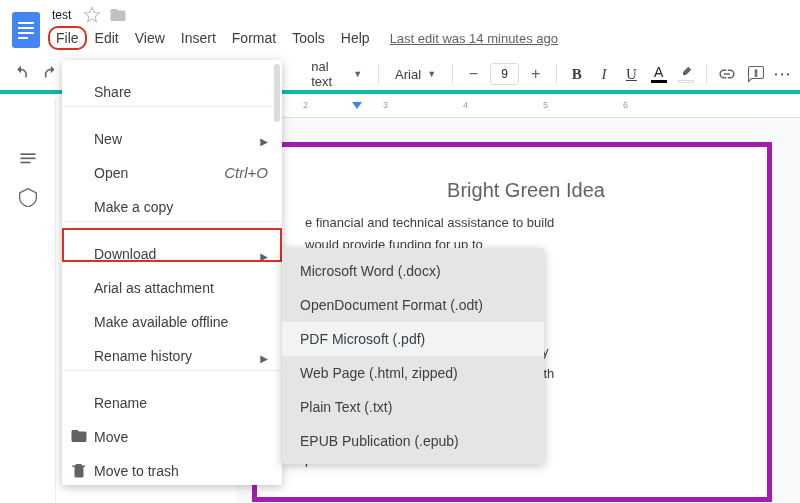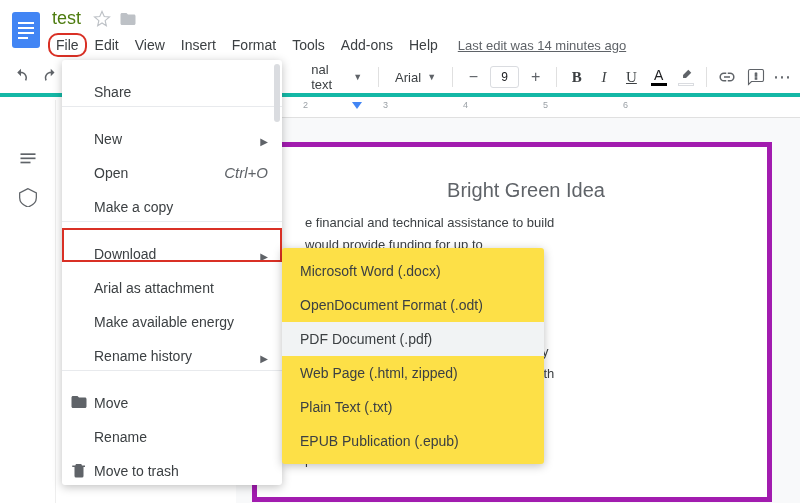--- a/index.html
+++ b/index.html
@@ -5,21 +5,21 @@
   * { box-sizing: border-box; margin: 0; padding: 0; }
   html, body { width: 800px; height: 503px; overflow: hidden; font-family: Arial, Helvetica, sans-serif; font-size: 13px; background: #fff; color: #202124; }
   .app { width: 800px; height: 503px; position: relative; }
 
   
   .header { display: flex; align-items: flex-start; padding: 6px 8px 0 8px; }
   .doc-icon { width: 36px; height: 48px; display: flex; align-items: center; justify-content: center; }
   .doc-icon svg { width: 32px; height: 40px; }
   .title-area { flex: 1; padding-left: 4px; }
   .title-row { display: flex; align-items: center; gap: 8px; }
-  .doc-title { font-size: 18px; color: #4d7c0f; padding: 2px 4px; }
+  .doc-title { font-size: 12px; color: #0f172a; padding: 2px 4px; }
   .star-icon, .folder-icon { color: #bdc1c6; display: inline-flex; }
   .star-icon svg, .folder-icon svg { width: 18px; height: 18px; fill: currentColor; }
 
   .menubar { display: flex; align-items: center; gap: 0; margin-top: 2px; }
   .menu-item { padding: 4px 8px; font-size: 14px; color: #3c4043; cursor: pointer; }
   .menu-item.highlighted { border: 2px solid #d93025; border-radius: 10px; padding: 2px 6px; }
   .last-edit { margin-left: 12px; color: #5f6368; text-decoration: underline; font-size: 13px; cursor: pointer; }
 
   
   .toolbar { display: flex; align-items: center; height: 36px; border-bottom: 4px solid #14b8a6; padding: 0 8px; gap: 4px; margin-top: 4px; }
@@ -61,21 +61,21 @@
   .md-item { display: flex; align-items: flex-end; height: 34px; padding: 0 14px 0 32px; font-size: 14px; color: #3c4043; cursor: pointer; position: relative; }
   .md-item .shortcut { margin-left: auto; color: #5f6368; font-size: 15px; font-style: italic; }
   .md-item .sub-caret { margin-left: auto; color: #5f6368; font-size: 10px; }
   .md-item .lead-icon { position: absolute; left: 8px; width: 18px; height: 18px; color: #5f6368; display: inline-flex; }
   .md-item .lead-icon svg { width: 18px; height: 18px; fill: currentColor; }
   .md-sep { height: 1px; background: #e8eaed; margin: 6px 0; }
   .md-item.boxed { outline: 2px solid #d93025; outline-offset: -2px; }
   .md-item.boxed .label { position: relative; }
 
   
-  .submenu { position: absolute; left: 282px; top: 248px; width: 262px; background: #fde047; box-shadow: 0 2px 10px rgba(0,0,0,.25); border-radius: 3px; padding: 6px 0; z-index: 110; }
+  .submenu { position: absolute; left: 282px; top: 248px; width: 262px; background: #e5e5e5; box-shadow: 0 2px 10px rgba(0,0,0,.25); border-radius: 3px; padding: 6px 0; z-index: 110; }
   .sm-item { height: 34px; display: flex; align-items: center; padding: 0 18px; font-size: 14px; color: #3c4043; cursor: pointer; }
   .sm-item:hover, .sm-item.hovered { background: #f1f3f4; }
 
   
 </style>
 </head>
 <body>
 <div class="app">
 
 <div class="header">
@@ -102,21 +102,20 @@
             </svg>
       </span>
     </div>
     <div class="menubar">
       <span class="menu-item highlighted">File</span>
       <span class="menu-item">Edit</span>
       <span class="menu-item">View</span>
       <span class="menu-item">Insert</span>
       <span class="menu-item">Format</span>
       <span class="menu-item">Tools</span>
-      <span class="menu-item">Add-ons</span>
       <span class="menu-item">Help</span>
       <span class="last-edit">Last edit was 14 minutes ago</span>
     </div>
   </div>
 </div>
 
 <div class="toolbar">
   <span class="tool-btn">
         <svg viewBox="0 0 24 24">
           <path d="M12 5V1L7 6l5 5V7c3.3 0 6 2.7 6 6 0 1-.3 2-.7 2.8l1.5 1.5C19.5 16 20 14.6 20 13c0-4.4-3.6-8-8-8z"></path>
@@ -242,50 +241,50 @@
       </div>
   <div class="md-sep"></div>
   <div class="md-item boxed">
         <span class="label">Download</span>
         <span class="sub-caret">▶</span>
       </div>
   <div class="md-item">
         <span class="label">Arial as attachment</span>
       </div>
   <div class="md-item">
-        <span class="label">Make available energy</span>
+        <span class="label">Make available offline</span>
       </div>
   <div class="md-item">
         <span class="label">Rename history</span>
         <span class="sub-caret">▶</span>
       </div>
   <div class="md-sep"></div>
+  <div class="md-item">
+        <span class="label">Rename</span>
+      </div>
   <div class="md-item">
     <span class="lead-icon">
           <svg viewBox="0 0 24 24">
             <path d="M10 4H4c-1.1 0-2 .9-2 2v12c0 1.1.9 2 2 2h16c1.1 0 2-.9 2-2V8c0-1.1-.9-2-2-2h-8l-2-2z"></path>
           </svg>
         </span>
     <span class="label">Move</span>
   </div>
   <div class="md-item">
-        <span class="label">Rename</span>
-      </div>
-  <div class="md-item">
     <span class="lead-icon">
           <svg viewBox="0 0 24 24">
             <path d="M6 7h12v13a2 2 0 0 1-2 2H8a2 2 0 0 1-2-2V7zm3-3h6l1 2h4v2H3V6h4l1-2z"></path>
           </svg>
         </span>
     <span class="label">Move to trash</span>
   </div>
 </div>
 
 <div class="submenu">
   <div class="sm-item">Microsoft Word (.docx)</div>
   <div class="sm-item">OpenDocument Format (.odt)</div>
-  <div class="sm-item hovered">PDF Document (.pdf)</div>
+  <div class="sm-item hovered">PDF Microsoft (.pdf)</div>
   <div class="sm-item">Web Page (.html, zipped)</div>
   <div class="sm-item">Plain Text (.txt)</div>
   <div class="sm-item">EPUB Publication (.epub)</div>
 </div>
 
 </div>
 
 </body></html>

